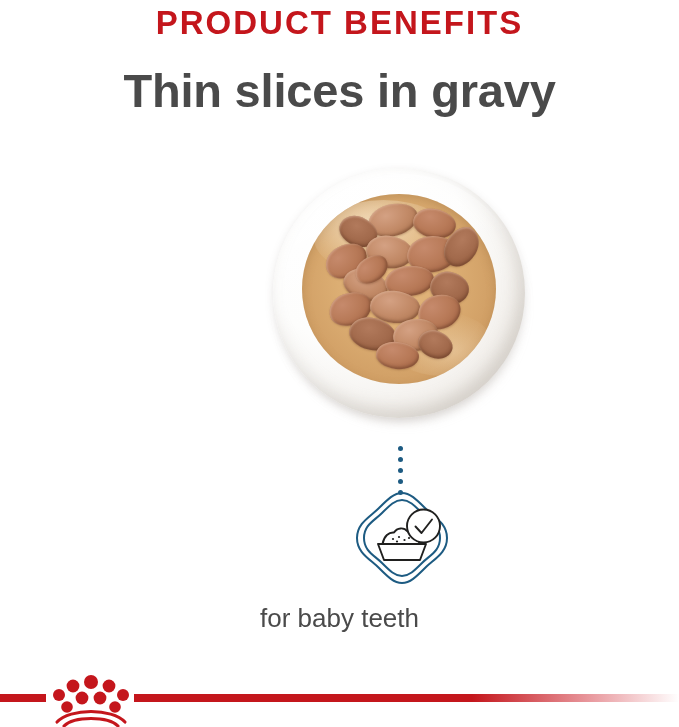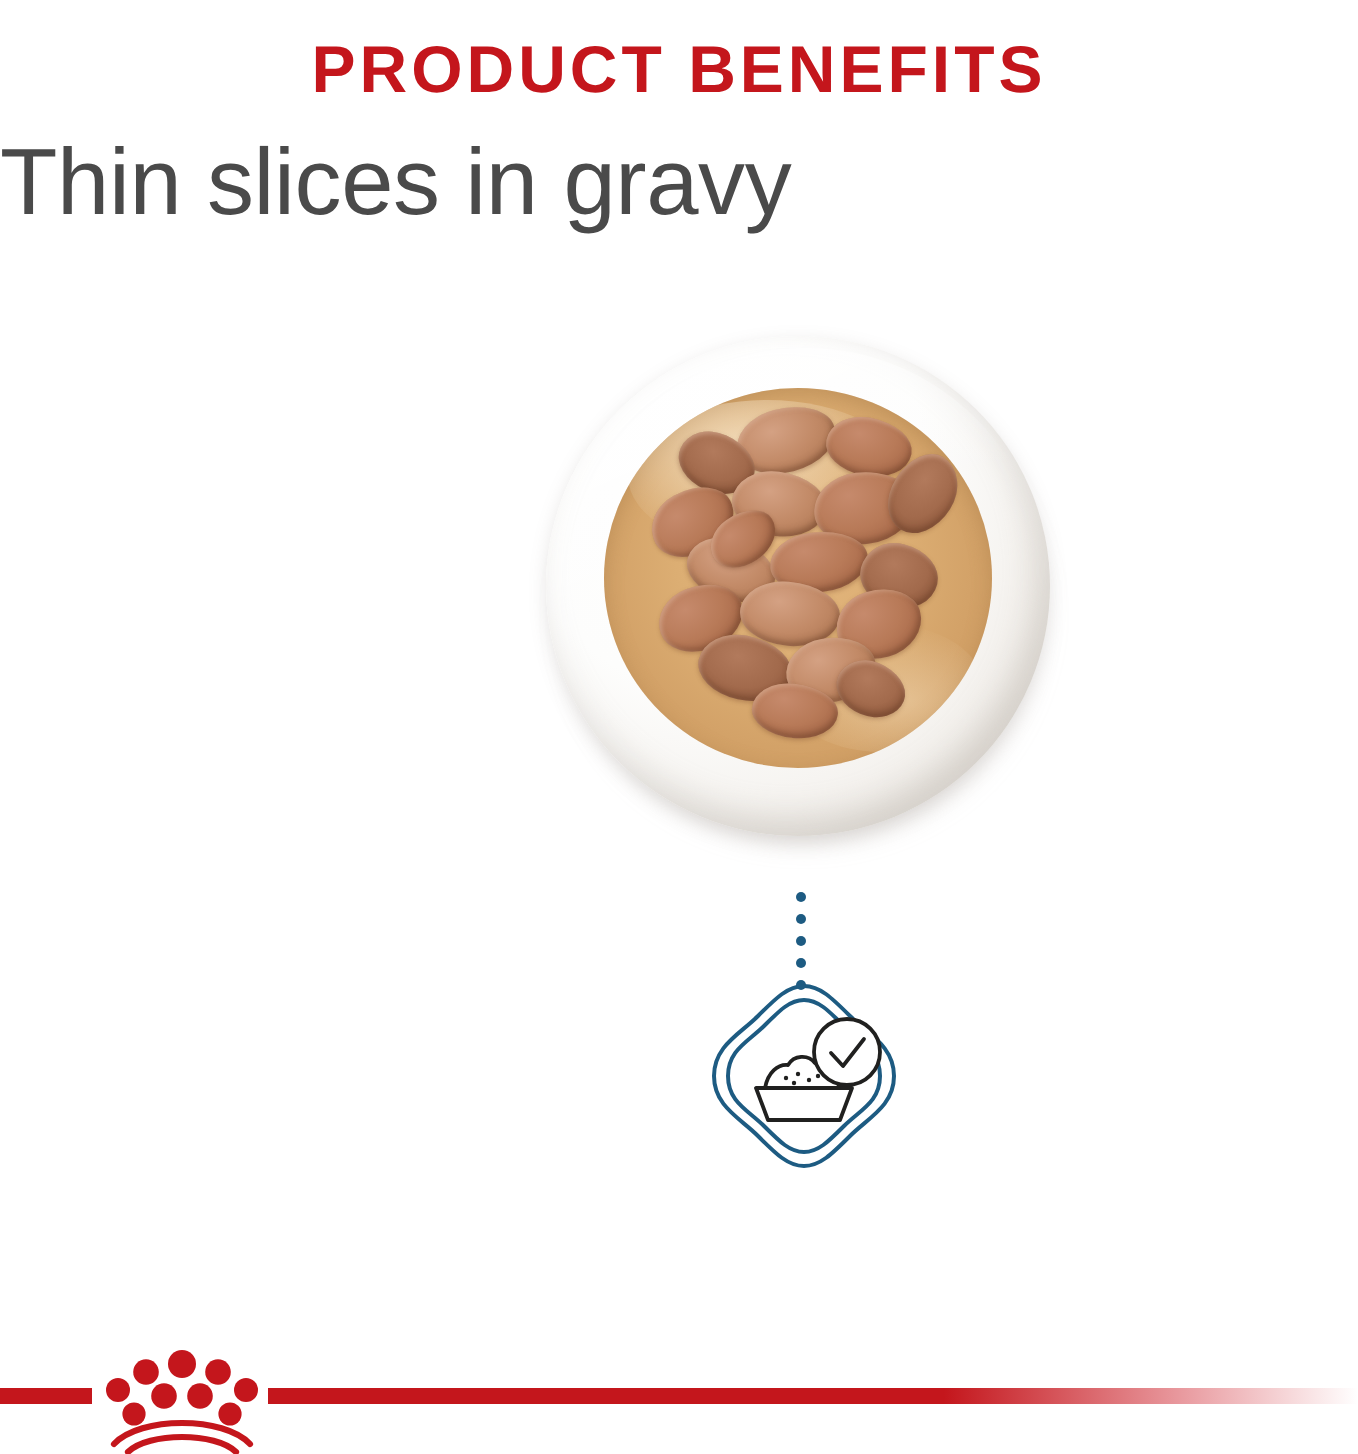--- a/index.html
+++ b/index.html
@@ -12,39 +12,40 @@
     height: 727px;
     position: relative;
     overflow: hidden;
     font-family: "Liberation Sans", sans-serif;
     -webkit-font-smoothing: antialiased;
   }
 
   
   .eyebrow {
     position: absolute;
-    top: 16px;
+    top: 4px;
     left: 0;
     width: 679px;
     text-align: center;
     color: #c4161c;
     font-size: 33px;
     font-weight: bold;
     letter-spacing: 2.0px;
     line-height: 38px;
     white-space: nowrap;
   }
   .headline {
     position: absolute;
     top: 62px;
     left: 0;
     width: 679px;
+    text-align: center;
     color: #4a4a4a;
     font-size: 47px;
-    font-weight: 400;
+    font-weight: 700;
     letter-spacing: -0.2px;
     line-height: 58px;
     white-space: nowrap;
   }
 
   
   .bowl-wrap {
     position: absolute;
     left: 269px;
     top: 166px;
@@ -266,20 +267,21 @@
       <circle cx="40" cy="50" r="1.1"></circle>
       <circle cx="46" cy="48" r="1.1"></circle>
       <circle cx="51.5" cy="51" r="1.1"></circle>
       <circle cx="44" cy="52.5" r="1.1"></circle>
       <circle cx="56" cy="49" r="1.1"></circle>
     </g>
   </svg>
 </div>
 
 <div class="benefit-caption">
+  <span>for baby teeth</span>
 </div>
 
 <div class="footer">
   <div class="rule-left"></div>
   <div class="rule-right"></div>
   <div class="crown">
     <svg width="82" height="54" viewBox="0 0 82 54" aria-hidden="true">
       <g fill="#c4161c">
         <circle cx="41" cy="9" r="7"></circle>
         <circle cx="23" cy="13" r="6.4"></circle>

